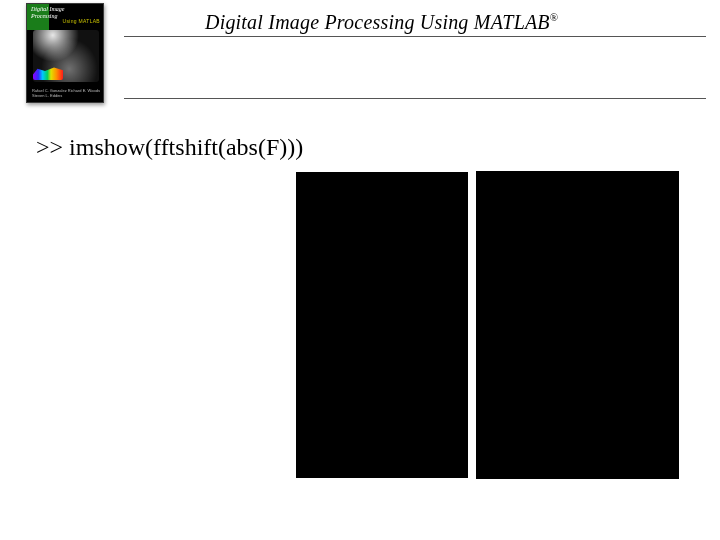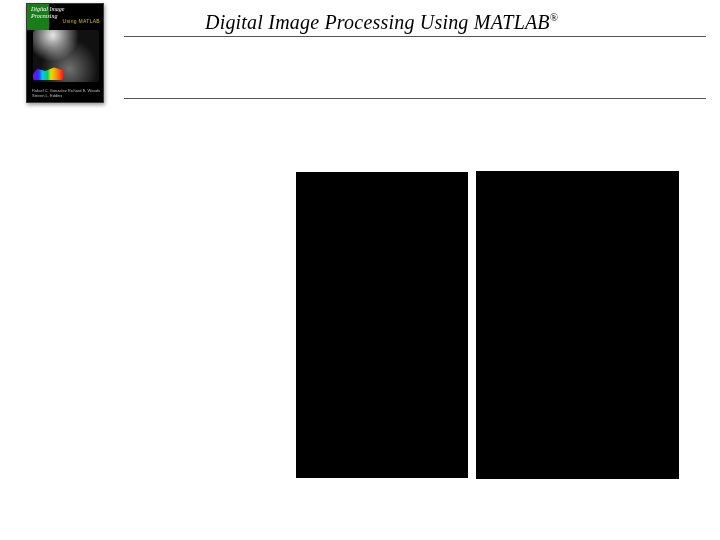--- a/index.html
+++ b/index.html
@@ -93,17 +93,18 @@
       <span>Processing</span>
     </div>
     <div class="title2">Using MATLAB</div>
     <div class="art"></div>
     <div class="spectrum"></div>
     <div class="authors">Rafael C. Gonzalez
 Richard E. Woods
 Steven L. Eddins</div>
   </div>
 
+  <div class="cmd">&gt;&gt; imshow(fftshift(abs(F)))</div>
 
   <div class="img-left"></div>
   <div class="img-right"></div>
 
 </div>
 
 </body></html>

